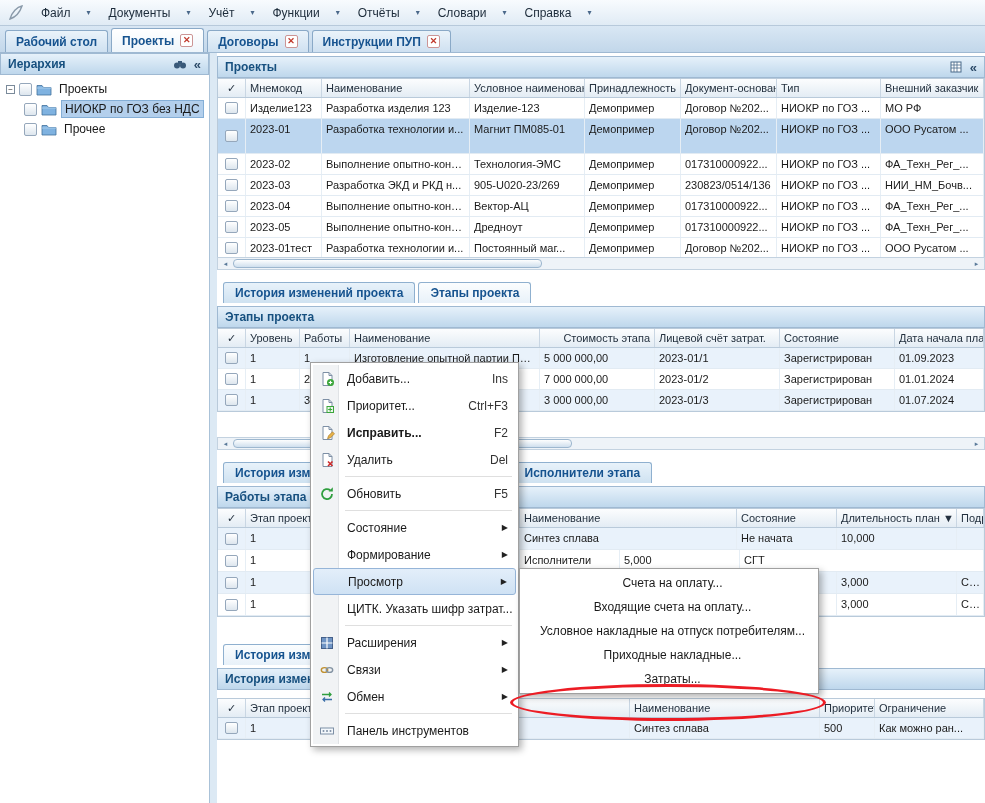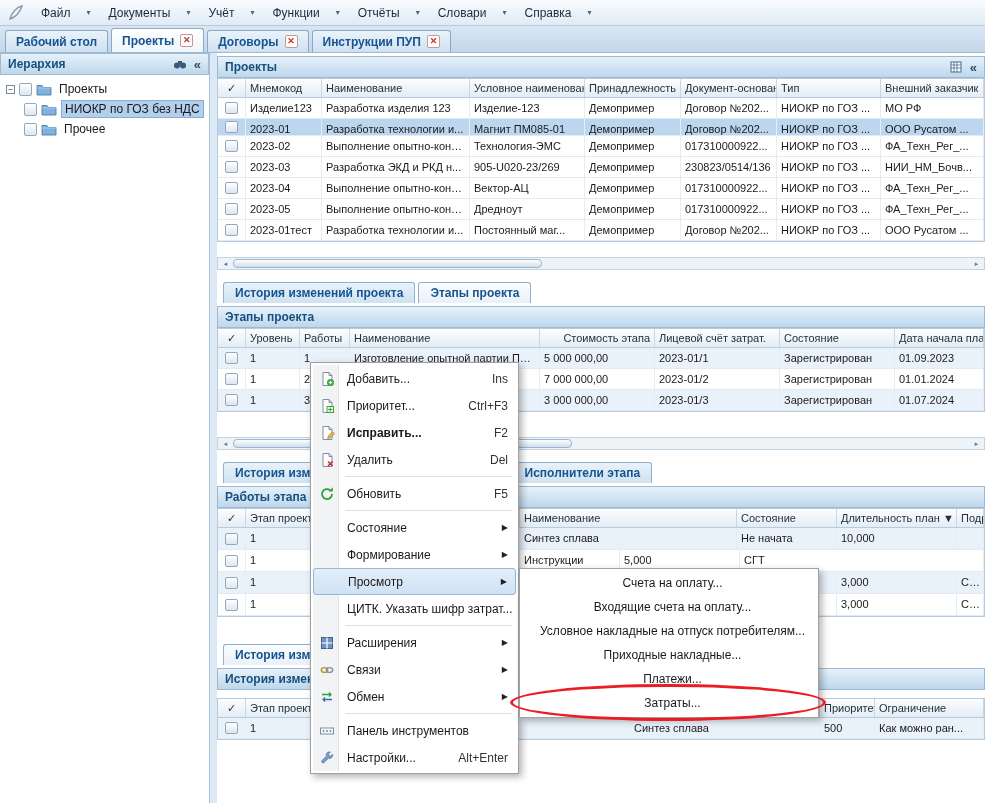--- a/index.html
+++ b/index.html
@@ -220,21 +220,21 @@
               <span class="cbx"></span>
             </div>
             <div class="g-c" style="flex: 0 0 76px; width: 76px;">Изделие123</div>
             <div class="g-c" style="flex: 0 0 148px; width: 148px;">Разработка изделия 123</div>
             <div class="g-c" style="flex: 0 0 115px; width: 115px;">Изделие-123</div>
             <div class="g-c" style="flex: 0 0 96px; width: 96px;">Демопример</div>
             <div class="g-c" style="flex: 0 0 96px; width: 96px;">Договор №202...</div>
             <div class="g-c" style="flex: 0 0 104px; width: 104px;">НИОКР по ГОЗ ...</div>
             <div class="g-c" style="flex: 1 1 auto;">МО РФ</div>
           </div>
-          <div class="g-row selected" style="height: 17px;">
+          <div class="g-row selected" style="height: 35px;">
             <div class="g-c cbc" style="flex: 0 0 28px; width: 28px;">
               <span class="cbx"></span>
             </div>
             <div class="g-c" style="flex: 0 0 76px; width: 76px;">2023-01</div>
             <div class="g-c" style="flex: 0 0 148px; width: 148px;">Разработка технологии и...</div>
             <div class="g-c" style="flex: 0 0 115px; width: 115px;">Магнит ПМ085-01</div>
             <div class="g-c" style="flex: 0 0 96px; width: 96px;">Демопример</div>
             <div class="g-c" style="flex: 0 0 96px; width: 96px;">Договор №202...</div>
             <div class="g-c" style="flex: 0 0 104px; width: 104px;">НИОКР по ГОЗ ...</div>
             <div class="g-c" style="flex: 1 1 auto;">ООО Русатом ...</div>
@@ -409,21 +409,21 @@
             <div class="g-c" style="flex: 0 0 100px; width: 100px;">Не начата</div>
             <div class="g-c r" style="flex: 0 0 120px; width: 120px;">10,000</div>
             <div class="g-c" style="flex: 1 1 auto;"></div>
           </div>
           <div class="g-row" style="height: 22px;">
             <div class="g-c cbc" style="flex: 0 0 28px; width: 28px;">
               <span class="cbx"></span>
             </div>
             <div class="g-c" style="flex: 0 0 134px; width: 134px;">1</div>
             <div class="g-c" style="flex: 0 0 140px; width: 140px;"></div>
-            <div class="g-c" style="flex: 0 0 100px; width: 100px;">Инструкции</div>
+            <div class="g-c" style="flex: 0 0 100px; width: 100px;">Исполнители</div>
             <div class="g-c r" style="flex: 0 0 120px; width: 120px;">5,000</div>
             <div class="g-c" style="flex: 1 1 auto;">СГТ</div>
           </div>
           <div class="g-row alt" style="height: 22px;">
             <div class="g-c cbc" style="flex: 0 0 28px; width: 28px;">
               <span class="cbx"></span>
             </div>
             <div class="g-c" style="flex: 0 0 134px; width: 134px;">1</div>
             <div class="g-c" style="flex: 0 0 140px; width: 140px;"></div>
             <div class="g-c" style="flex: 0 0 217px; width: 217px;"></div>
@@ -587,45 +587,33 @@
         <span class="ico">
           <svg viewBox="0 0 16 16">
             <rect x="1.5" y="5" width="13" height="6" fill="#f4f8fc" stroke="#7d8fa5"></rect>
             <circle cx="4.5" cy="8" r="1" fill="#7d8fa5"></circle>
             <circle cx="8" cy="8" r="1" fill="#7d8fa5"></circle>
             <circle cx="11.5" cy="8" r="1" fill="#7d8fa5"></circle>
           </svg>
         </span>
         <span class="lbl">Панель инструментов</span>
       </div>
-      <div class="mi">
-        <span class="ico">
-          <svg viewBox="0 0 16 16">
-            <path d="M13.5 4.2a3.2 3.2 0 0 1-4.1 4.1L5 12.7a1.5 1.5 0 0 1-2.1-2.1L7.3 6.2a3.2 3.2 0 0 1 4.1-4.1L9.5 4l.4 1.7L11.6 6z" fill="#7a9cc6" stroke="#51709a" stroke-width="0.6"></path>
-          </svg>
-        </span>
-        <span class="lbl">Настройки...</span>
-        <span class="sc">Alt+Enter</span>
-      </div>
     </div>
   <div class="cmenu smenu" id="sub" style="left:519px;top:568px;width:300px;">
       <div class="mi">
         <span class="lbl">Счета на оплату...</span>
       </div>
       <div class="mi">
         <span class="lbl">Входящие счета на оплату...</span>
       </div>
       <div class="mi">
         <span class="lbl">Условное накладные на отпуск потребителям...</span>
       </div>
       <div class="mi">
         <span class="lbl">Приходные накладные...</span>
       </div>
       <div class="mi">
-        <span class="lbl">Платежи...</span>
-      </div>
-      <div class="mi">
         <span class="lbl">Затраты...</span>
       </div>
     </div>
   <div class="annotation" style="left: 510px; top: 684px; width: 316px; height: 37px; border-color: rgb(236, 28, 36);"></div>
 
 </div>
 
 </body></html>

